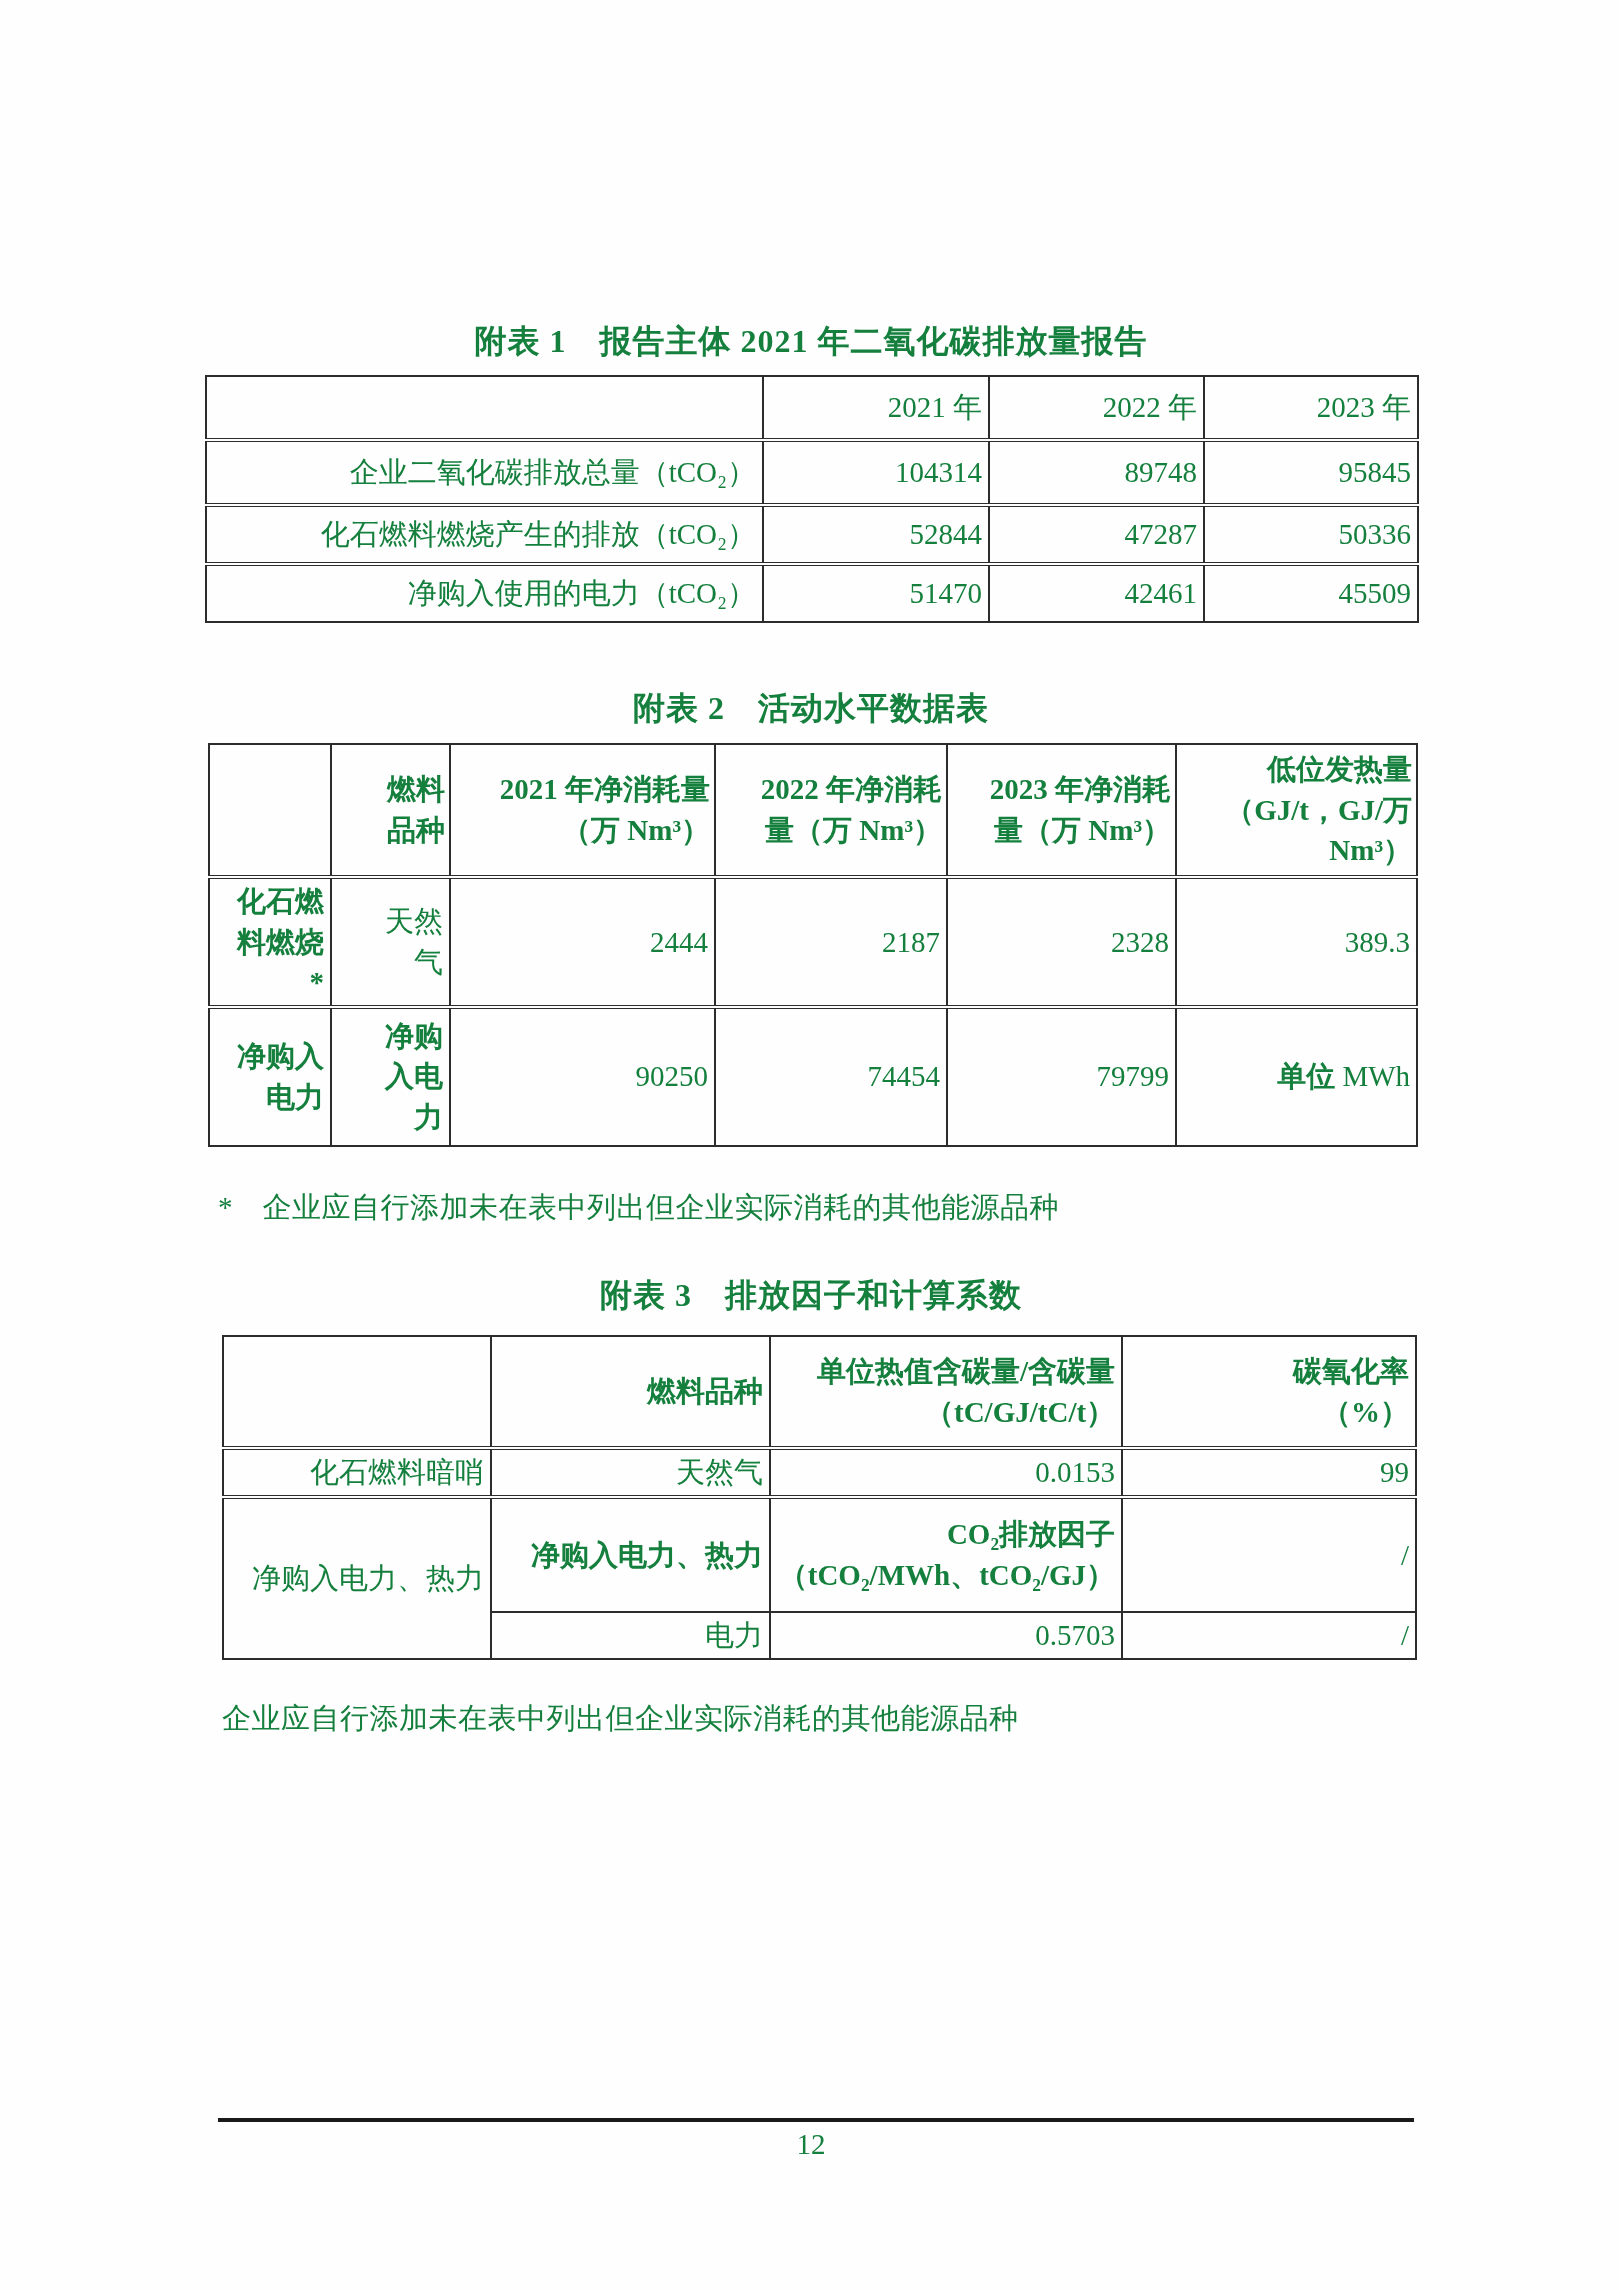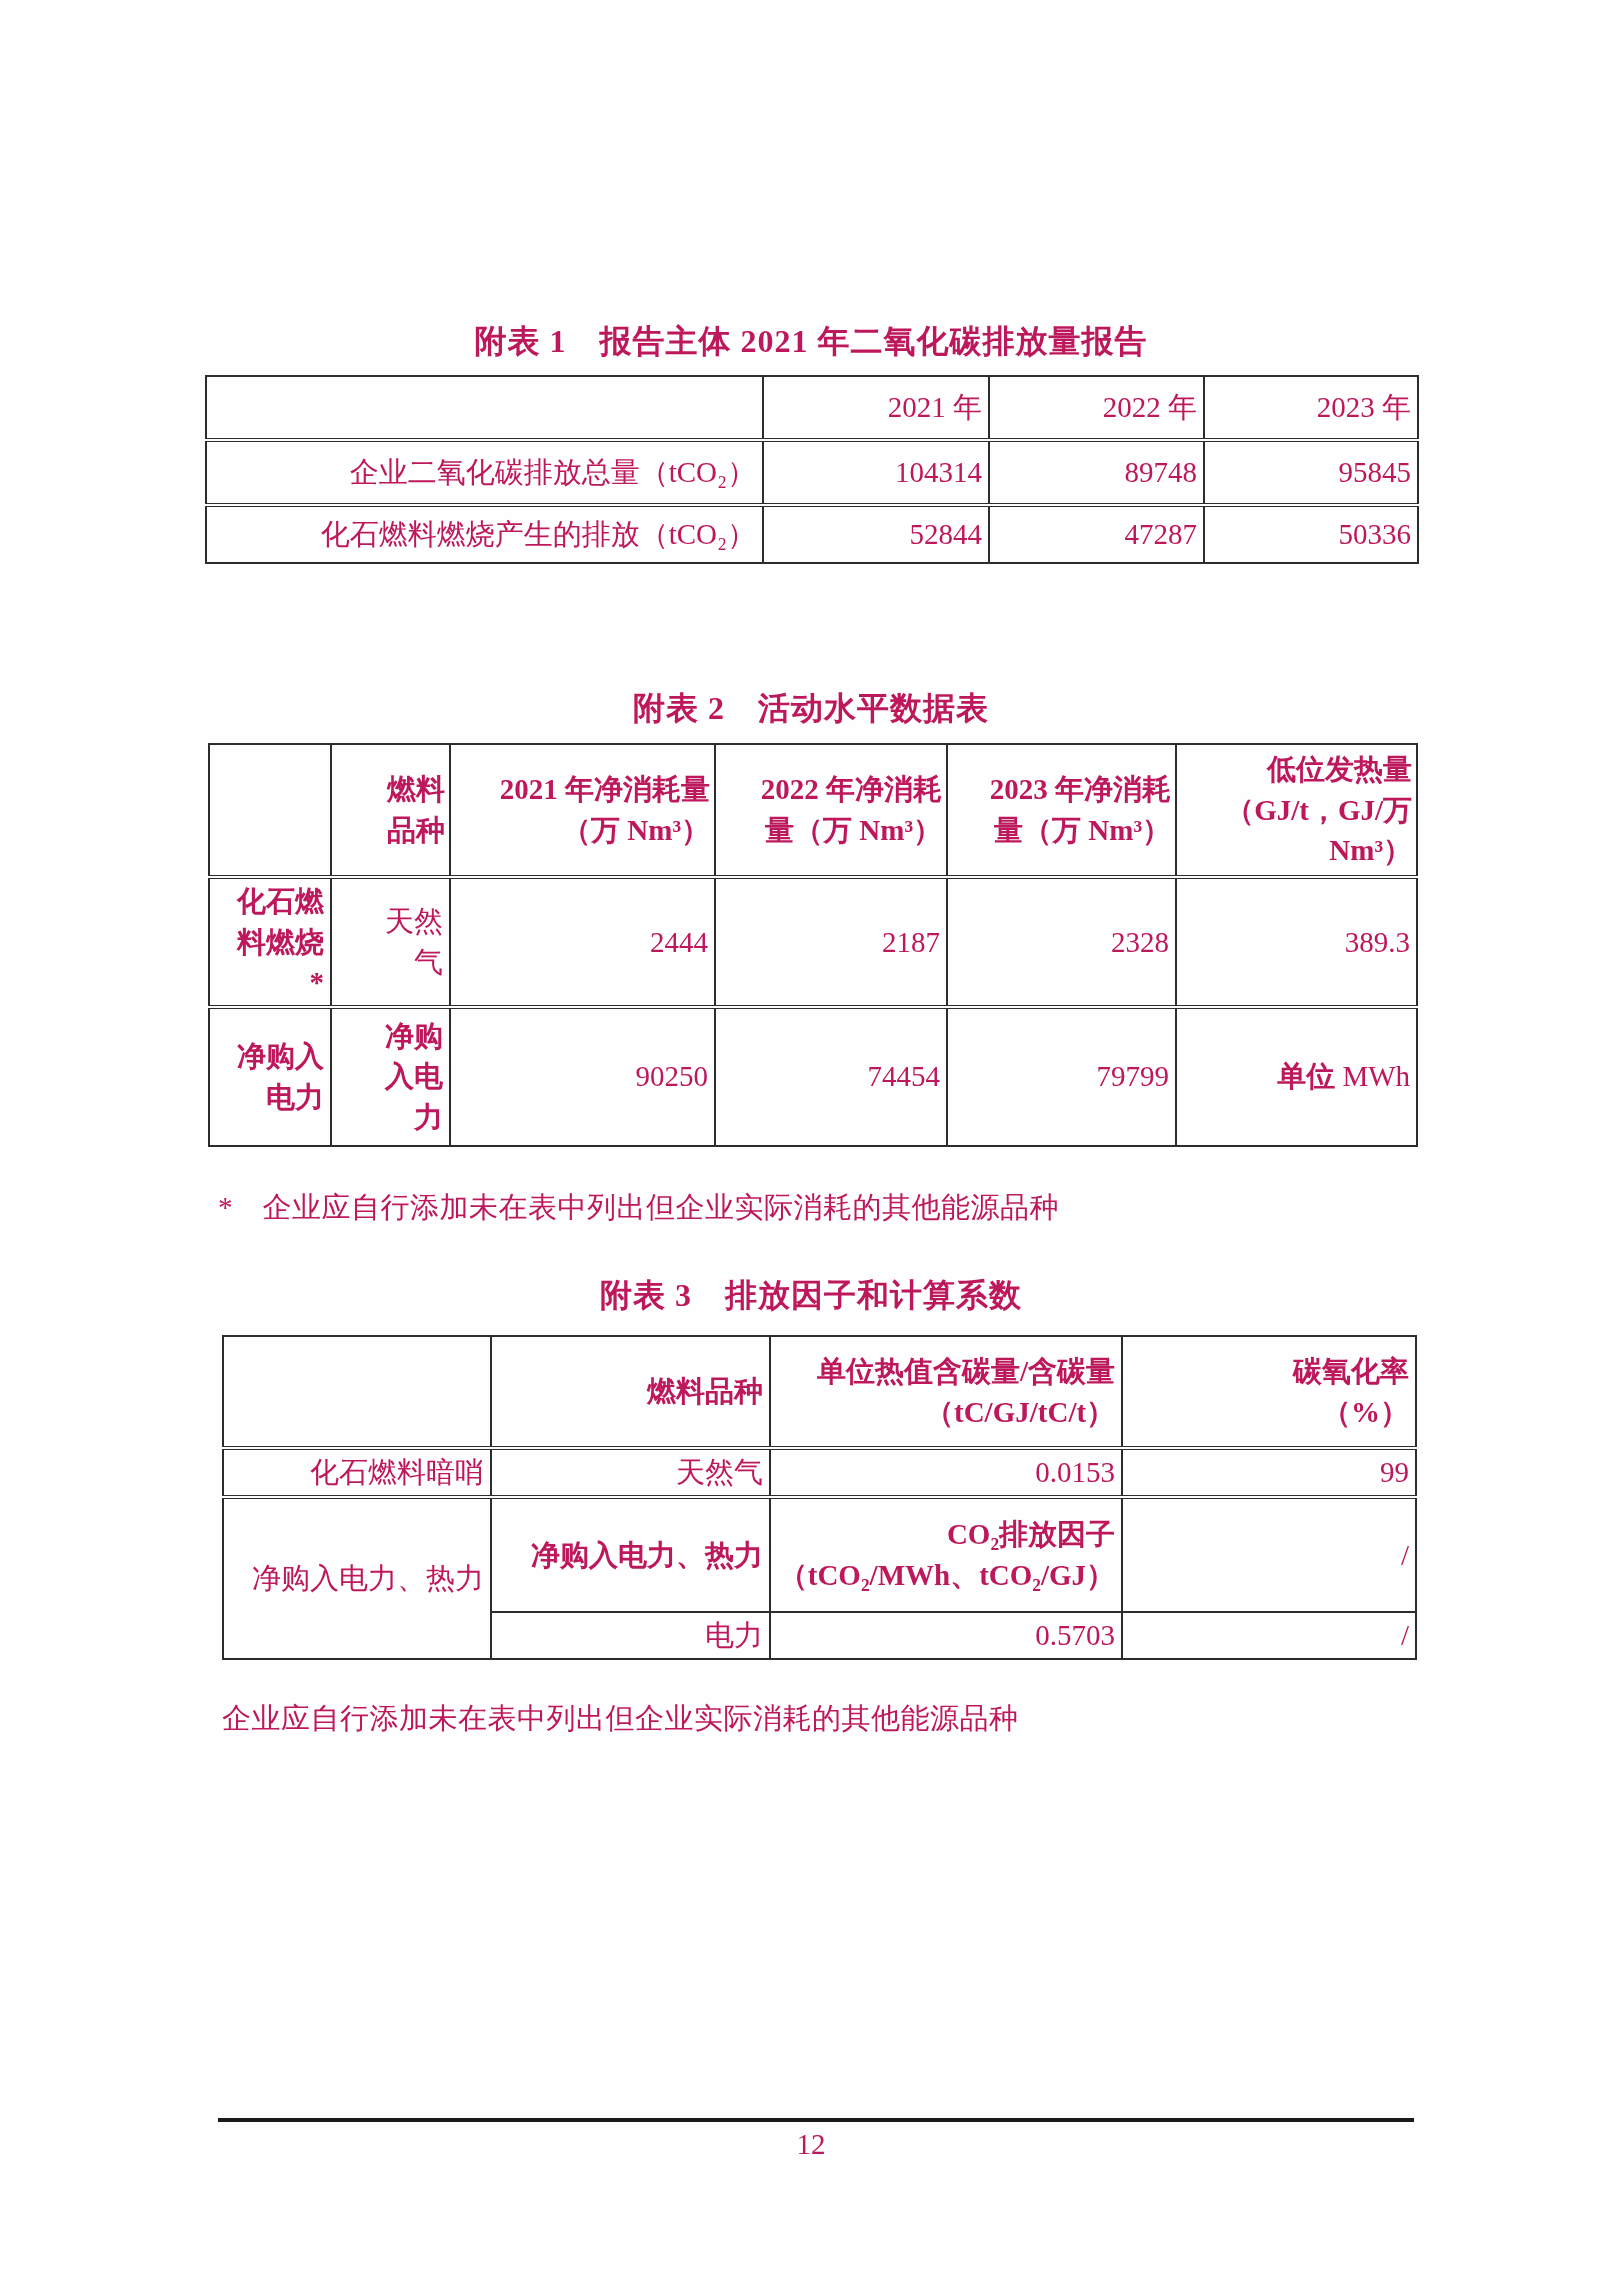--- a/index.html
+++ b/index.html
@@ -2,21 +2,21 @@
 <html><head>
 <meta charset="utf-8">
 <style>
   html,body { margin:0; padding:0; background:#e8e8e8; }
   .page {
     position:relative;
     width:1619px; height:2291px;
     margin:0 auto;
     background:#fefefe;
     font-family:"Liberation Serif","DejaVu Serif",serif;
-    color:#be185d;
+    color:#15803d;
     overflow:hidden;
   }
   .doc-title {
     position:absolute; left:206px; width:1210px;
     text-align:center; font-weight:bold; font-size:32px;
     white-space:pre-line; letter-spacing:1px;
   }
   .title1 { top:320px; }
   .title2 { top:647px;margin-top:40px; }
   .title3 { top:1274px; }
@@ -91,20 +91,26 @@
         <td>企业二氧化碳排放总量（tCO₂）</td>
         <td>104314</td>
         <td>89748</td>
         <td>95845</td>
       </tr>
       <tr class="r2">
         <td>化石燃料燃烧产生的排放（tCO₂）</td>
         <td>52844</td>
         <td>47287</td>
         <td>50336</td>
+      </tr>
+      <tr class="r3">
+        <td>净购入使用的电力（tCO₂）</td>
+        <td>51470</td>
+        <td>42461</td>
+        <td>45509</td>
       </tr>
     </tbody>
   </table>
 
   <div class="doc-title title2">附表 2　活动水平数据表</div>
 
   <table class="tbl tbl2">
     <colgroup>
       <col style="width:122px">
         <col style="width:119px">

